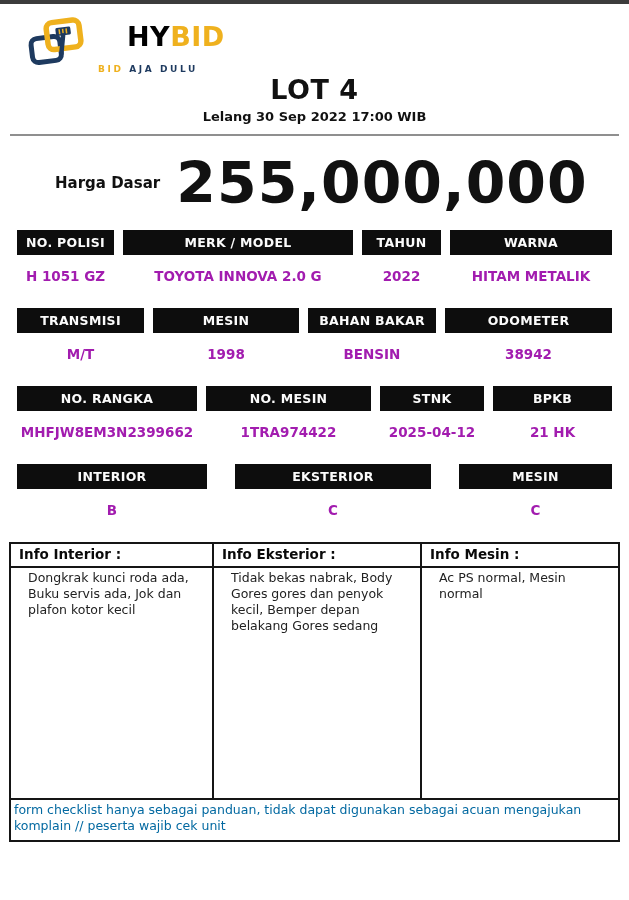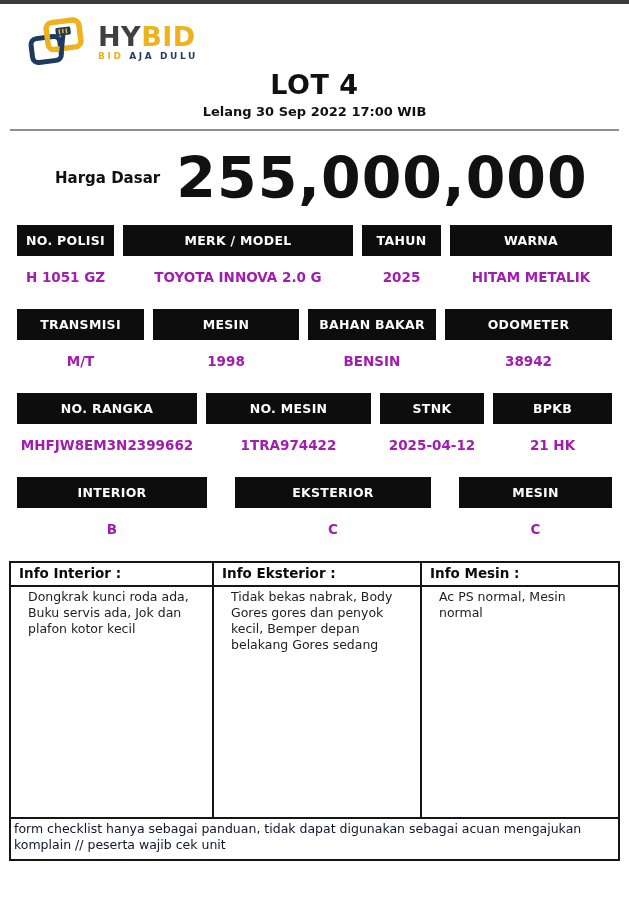--- a/index.html
+++ b/index.html
@@ -6,23 +6,23 @@
   html, body { width: 629px; height: 900px; background: #ffffff; overflow: hidden; }
   body { font-family: "DejaVu Sans", "Liberation Sans", sans-serif; color: #111; }
 
   .top-bar { height: 4px; background: #3c3c3c; width: 100%; }
 
   
   .brand { display: flex; align-items: flex-start; margin: 13px 0 0 26px; }
   .brand-icon { width: 64px; height: 52px; flex: 0 0 auto; }
   .brand-text { margin-left: 8px; margin-top: 6px; line-height: 1; }
   .brand-name { font-size: 27px; font-weight: 700; letter-spacing: 0.5px; }
-  .brand-name .navy { color: #404040; }
+  .brand-name .navy { color: #000000; margin-left: 29px; }
   .brand-name .yellow { color: #EFB11E; }
-  .brand-tagline { font-size: 9px; font-weight: 700; letter-spacing: 2.6px; margin-top: 2px; }
+  .brand-tagline { font-size: 9px; font-weight: 700; letter-spacing: 2.6px; margin-top: 15px; }
   .brand-tagline .yellow { color: #EFB11E; }
   .brand-tagline .navy { color: #1E3A5F; }
 
   
   .lot-title { text-align: center; font-size: 27px; font-weight: 700; margin-top: 0px; letter-spacing: 0.5px; }
   .auction-datetime { text-align: center; font-size: 13px; font-weight: 700; margin-top: 4px; }
   .divider { border: 0; border-top: 2px solid #8f8f8f; margin: 10px 10px 0 10px; }
 
   
   .price-row { display: flex; align-items: center; margin: 14px 0 0 0; height: 66px; }
@@ -31,21 +31,21 @@
 
   
   .specs { margin: 14px 17px 0 17px; }
   .spec-row { display: grid; column-gap: 9px; margin-bottom: 24px; }
   .spec-row.r1 { grid-template-columns: 97px 230px 79px 1fr; }
   .spec-row.r2 { grid-template-columns: 127px 146px 128px 1fr; }
   .spec-row.r3 { grid-template-columns: 180px 165px 104px 1fr; }
   .spec-row.r4 { grid-template-columns: 190px 196px 1fr; gap: 28px; }
   .spec-cell { text-align: center; }
   .spec-pill {
-    background: #0d0d0d; color: #fbfbfb; height: 31px;
+    background: #0d0d0d; color: #fbfbfb; height: 25px;
     display: flex; align-items: center; justify-content: center;
     font-size: 12.5px; font-weight: 700; letter-spacing: 0.3px;
   }
   .spec-value { margin-top: 13px; font-size: 13.5px; font-weight: 700; color: #a21caf; white-space: nowrap; }
 
   
   .info-table {
     margin: 3px 9px 0 9px;
     border: 2px solid #151515;
     display: grid;
@@ -54,21 +54,21 @@
   }
   .info-head {
     font-size: 13.5px; font-weight: 700; padding: 2px 8px;
     border-bottom: 2px solid #151515; color: #0a0a0a;
   }
   .info-body { font-size: 12.5px; color: #222; line-height: 1.28; padding: 2px 17px; }
   .cb { border-right: 2px solid #151515; }
   .info-footer {
     grid-column: 1 / span 3;
     border-top: 2px solid #151515;
-    font-size: 12.5px; color: #0f172a; line-height: 1.3; padding: 2px 3px;
+    font-size: 12.5px; color: #0369a1; line-height: 1.3; padding: 2px 3px;
   }
 </style>
 </head>
 <body>
 
 <div class="top-bar"></div>
 
 <div class="brand">
   <svg class="brand-icon" viewBox="0 0 128 104" fill="none" xmlns="http://www.w3.org/2000/svg">
     <g transform="rotate(-7 64 52)">
@@ -108,21 +108,21 @@
     <div class="spec-cell">
       <div class="spec-pill">NO. POLISI</div>
       <div class="spec-value">H 1051 GZ</div>
     </div>
     <div class="spec-cell">
       <div class="spec-pill">MERK / MODEL</div>
       <div class="spec-value">TOYOTA INNOVA 2.0 G</div>
     </div>
     <div class="spec-cell">
       <div class="spec-pill">TAHUN</div>
-      <div class="spec-value">2025</div>
+      <div class="spec-value">2022</div>
     </div>
     <div class="spec-cell">
       <div class="spec-pill">WARNA</div>
       <div class="spec-value">HITAM METALIK</div>
     </div>
   </div>
 
   <div class="spec-row r2">
     <div class="spec-cell">
       <div class="spec-pill">TRANSMISI</div>

